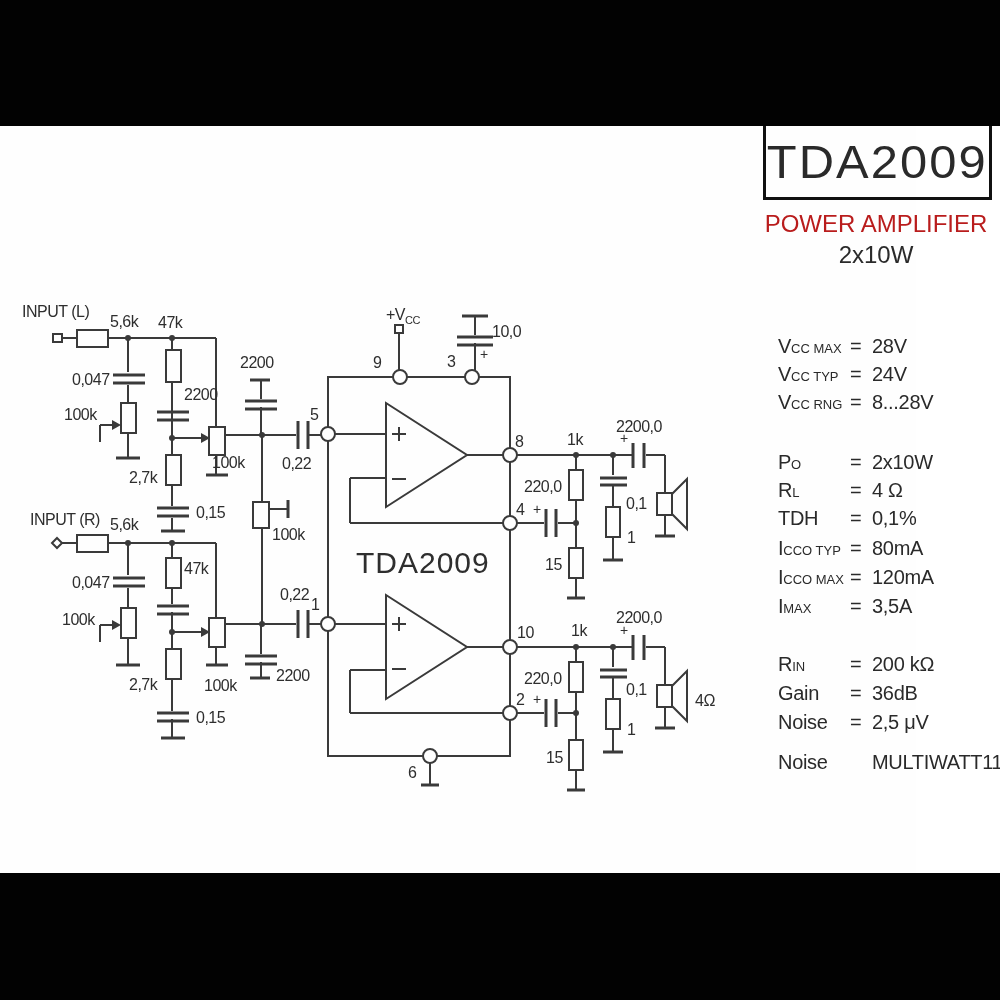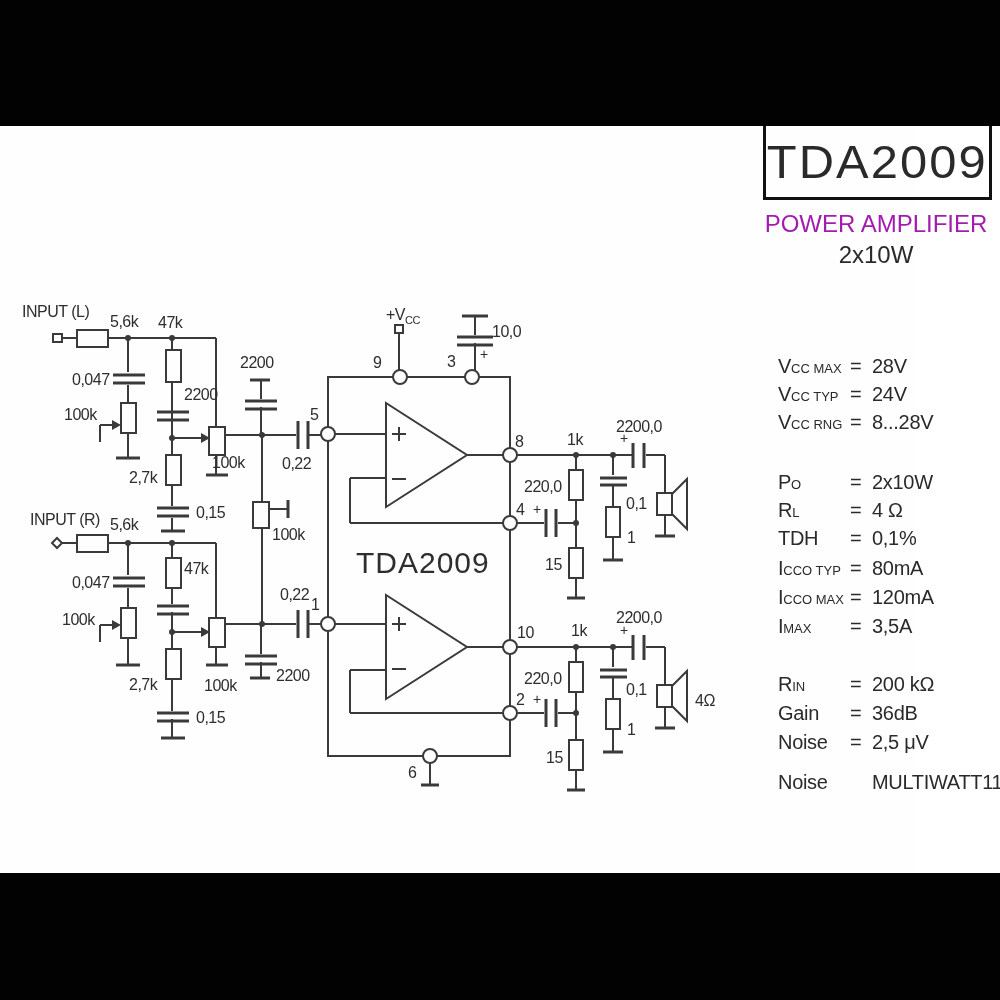--- a/index.html
+++ b/index.html
@@ -4,25 +4,25 @@
 <style>
   html,body{margin:0;padding:0;}
   body{width:1000px;height:1000px;position:relative;background:#fff;font-family:"Liberation Sans",sans-serif;overflow:hidden;}
   .bar{position:absolute;left:0;width:1000px;background:#020202;}
   #bar-top{top:0;height:126px;}
   #bar-bottom{top:873px;height:127px;}
   #content{position:absolute;left:0;top:126px;width:916px;height:747px;background:#fefefe;}
   
   #title-box{position:absolute;left:763px;top:0px;width:223px;height:71px;border:3px solid #111;border-top:none;display:flex;align-items:center;justify-content:center;}
   #title-box .t{font-size:47px;color:#2a2a2a;letter-spacing:2px;transform:scaleX(1.04);}
-  #subtitle{position:absolute;left:763px;top:84px;width:226px;text-align:center;font-size:24px;color:#a21caf;letter-spacing:0px;}
+  #subtitle{position:absolute;left:763px;top:84px;width:226px;text-align:center;font-size:24px;color:#b91c1c;letter-spacing:0px;}
   #power{position:absolute;left:763px;top:115px;width:226px;text-align:center;font-size:24px;color:#2a2a2a;}
   .spec-group{position:absolute;left:778px;width:215px;color:#2a2a2a;}
   .spec-row{display:block;height:28px;line-height:28px;white-space:nowrap;font-size:20px;letter-spacing:-0.3px;}
-  .spec-row .lbl{display:inline-block;min-width:72px;margin-top:20px;}
+  .spec-row .lbl{display:inline-block;min-width:72px;}
   .spec-row .sub{font-size:13px;letter-spacing:0px;}
   .spec-row .eq{display:inline-block;min-width:22px;}
   #g1{top:206px;} #g2{top:322px;} #g3{top:408px;} #g4{top:524px;} #g5{top:622px;}
   #g3 .spec-row,#g4 .spec-row,#g5 .spec-row{height:29px;line-height:29px;}
   
   svg{position:absolute;left:0;top:0;}
   svg line, svg rect, svg polygon.open, svg circle.pin, svg path{stroke:#3a3a3a;stroke-width:2;fill:none;}
   svg rect.comp, svg circle.pin{fill:#fefefe;}
   svg polygon.fillhead{fill:#3a3a3a;stroke:none;}
   svg circle.dot{fill:#3a3a3a;stroke:none;}

